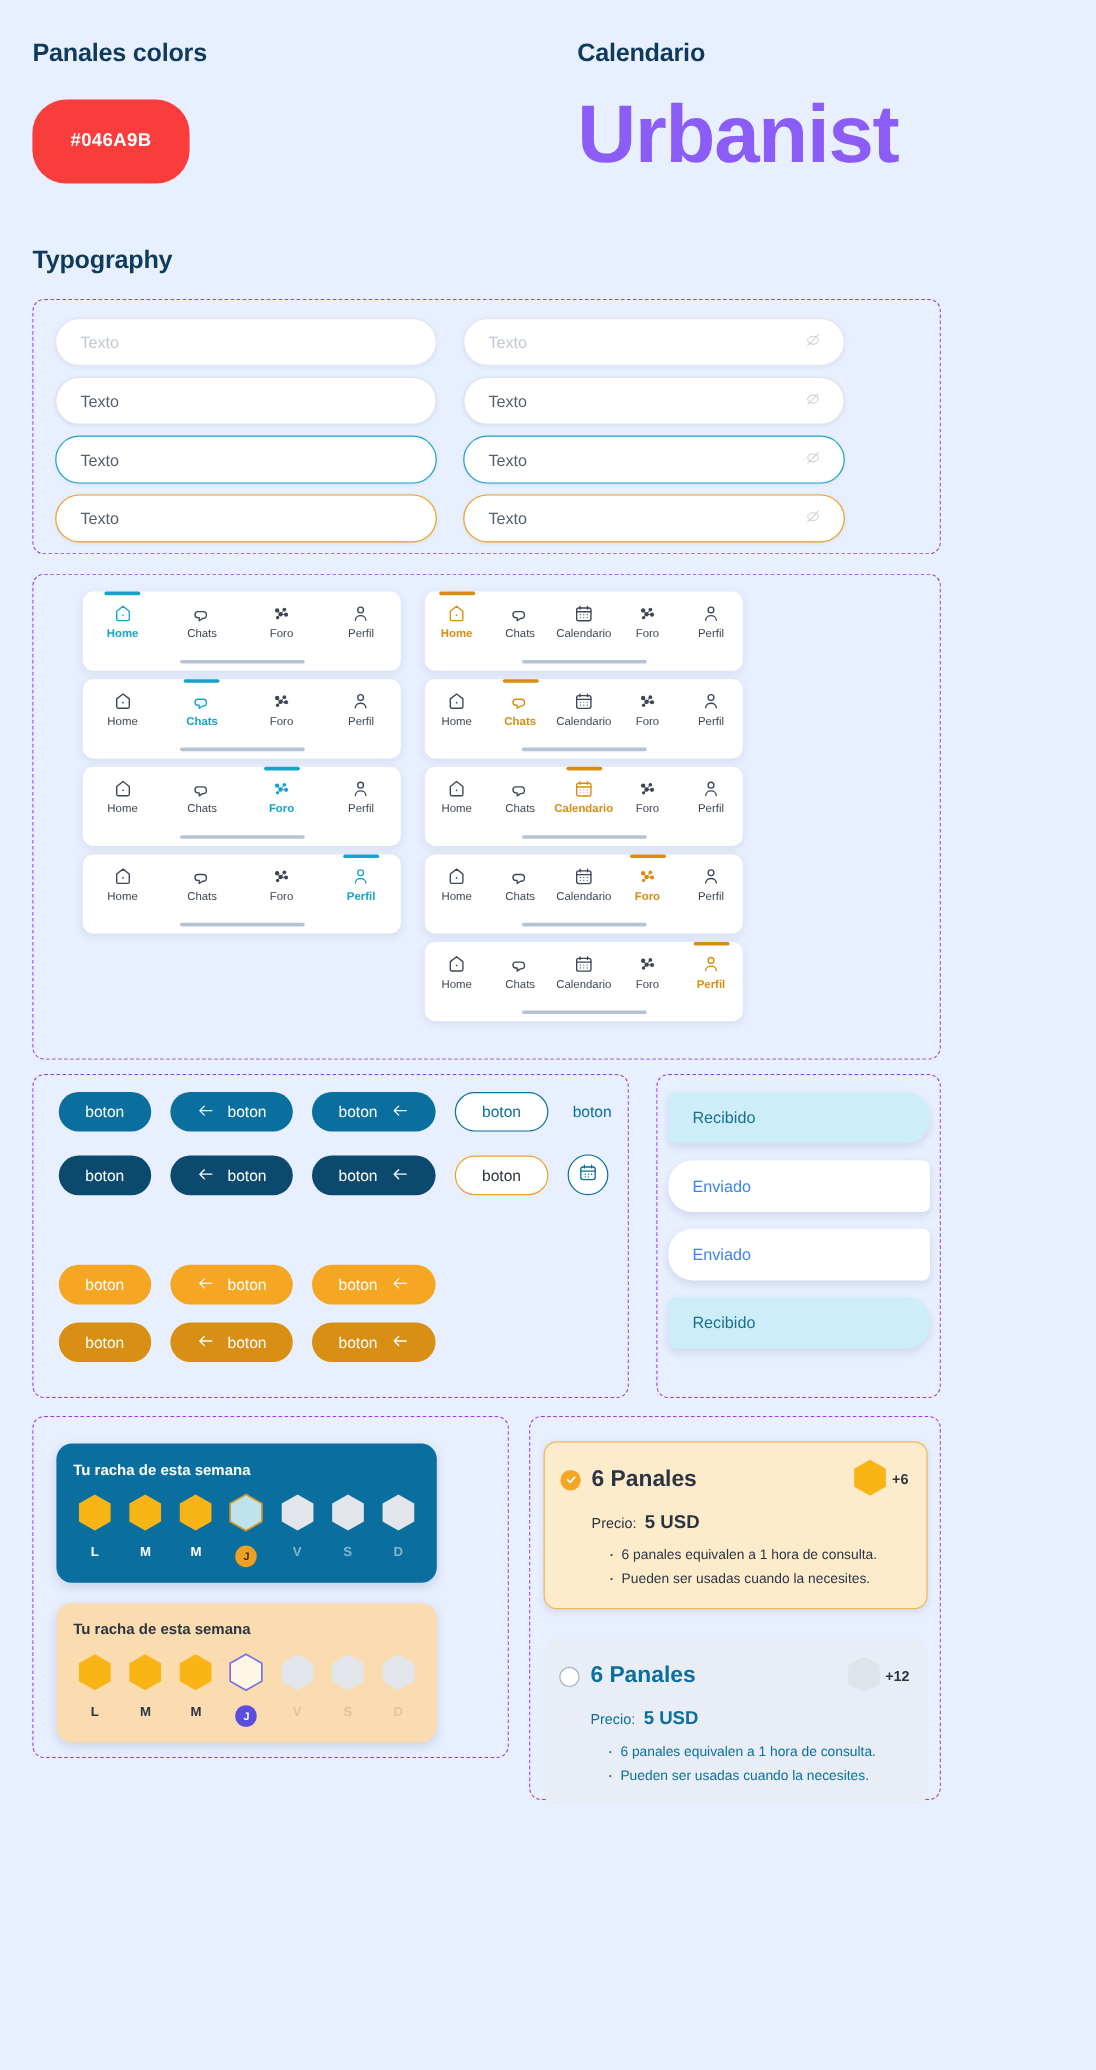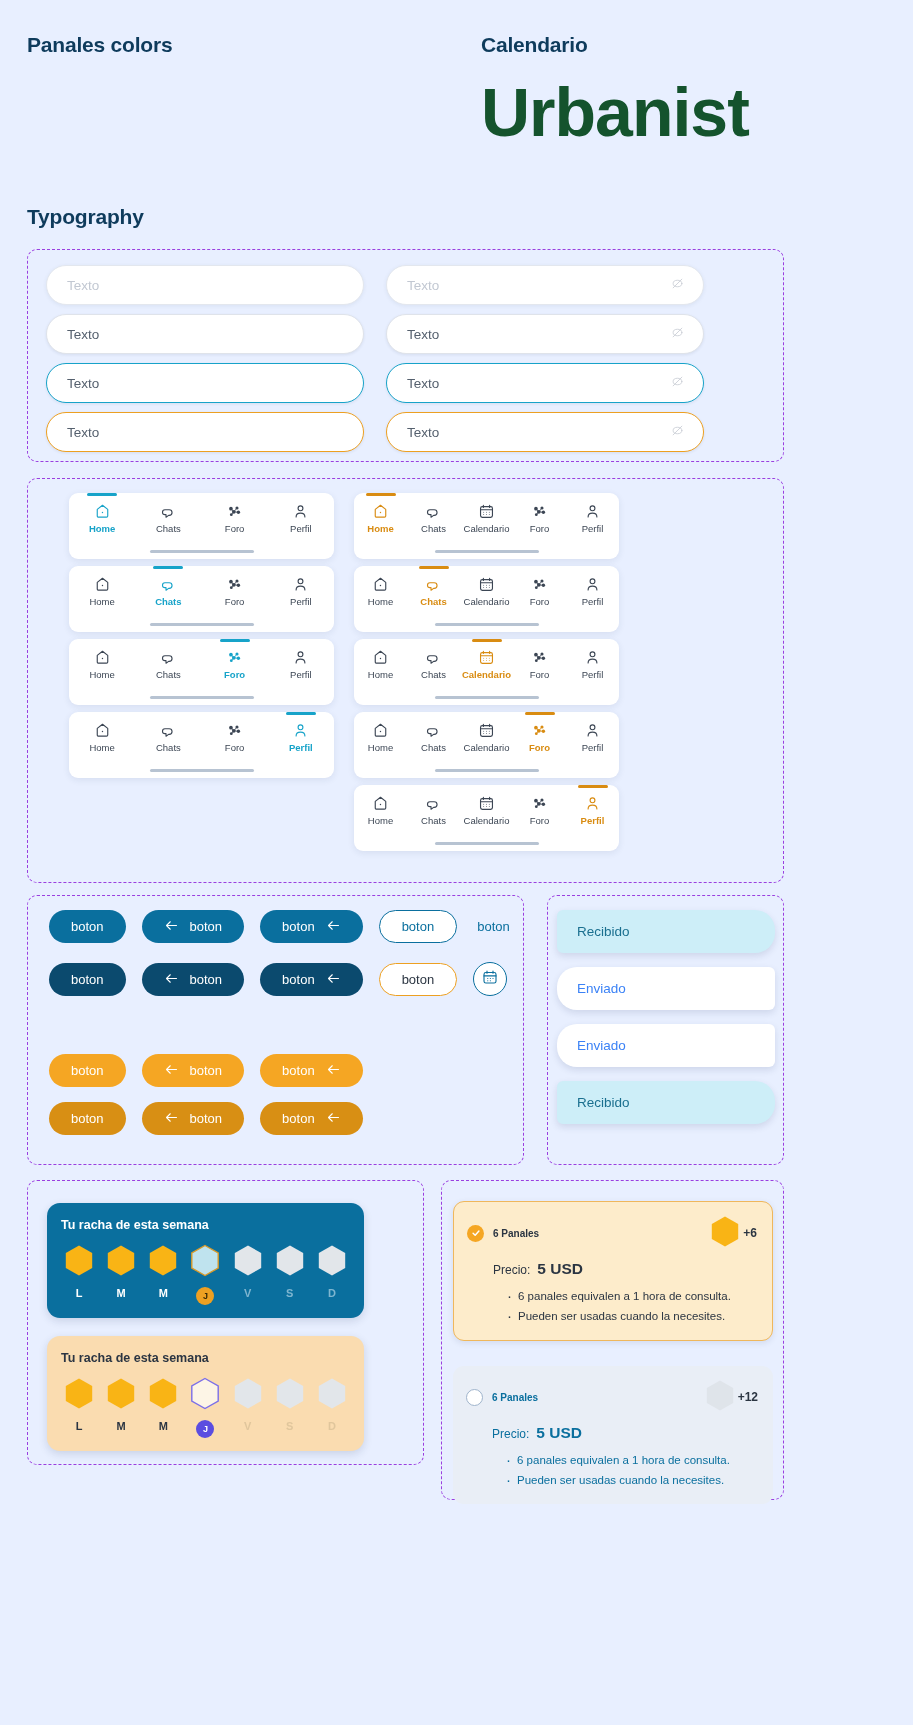--- a/index.html
+++ b/index.html
@@ -20,21 +20,21 @@
   .sem-title { position: absolute; left: 27px; top: 33px; }
   .typo-title { position: absolute; left: 481px; top: 33px; }
   .swatches { position: absolute; left: 27px; top: 83px; display: flex; gap: 14px; }
   .swatch {
     width: 131px; height: 70px; border-radius: 28px;
     display: flex; align-items: center; justify-content: center;
     color: #fff; font-size: 15.5px; font-weight: 600; letter-spacing: .3px;
   }
   .brandfont {
     position: absolute; left: 481px; top: 78px;
-    font-size: 68px; font-weight: 800; color: #14532d; letter-spacing: -1px;
+    font-size: 68px; font-weight: 800; color: #8b5cf6; letter-spacing: -1px;
     line-height: 1;
   }
 
   
   .comp-title { position: absolute; left: 27px; top: 205px; }
   .box-inputs { position: absolute; left: 27px; top: 249px; width: 757px; height: 213px; }
   .inputs-grid {
     position: absolute; left: 18px; top: 15px;
     display: grid; grid-template-columns: 318px 318px; gap: 9px 22px;
   }
@@ -141,21 +141,21 @@
   .pcard {
     position: absolute; left: 11px; width: 320px; border-radius: 11px;
     padding: 13px 15px 14px 13px;
   }
   .pcard.a { background: #fdeccb; border: 1.3px solid #efb75c; top: 20px; box-shadow: 0 2px 6px rgba(30,50,90,.10); }
   .pcard.b { background: #e9eef6; top: 185px; }
   .prow { display: flex; align-items: center; gap: 9px; }
   .radio { width: 17px; height: 17px; border-radius: 50%; flex: 0 0 auto; }
   .radio.on { background: #f5a623; display: flex; align-items: center; justify-content: center; }
   .radio.off{ background: #fff; border: 1.5px solid #9fb4cc; }
-  .ptitle { font-size: 10px; font-weight: 700; }
+  .ptitle { font-size: 19px; font-weight: 700; }
   .pcard.a .ptitle { color: #2b3542; }
   .pcard.b .ptitle { color: #0a6f9e; }
   .pbadge { margin-left: auto; display: flex; align-items: center; gap: 3px; font-size: 12px; font-weight: 600; }
   .pcard.a .pbadge { color: #2b3542; }
   .pcard.b .pbadge { color: #2b3542; }
   .pprice { display: flex; align-items: baseline; gap: 7px; margin: 9px 0 0 26px; }
   .pprice .lb { font-size: 12px; }
   .pprice .vl { font-size: 15.5px; font-weight: 700; }
   .pcard.a .pprice .lb, .pcard.a .pprice .vl { color: #2b3542; }
   .pcard.b .pprice .lb, .pcard.b .pprice .vl { color: #0a6f9e; }
@@ -165,20 +165,23 @@
   .pcard.a .pbul li { color: #2b3542; }
   .pcard.b .pbul li { color: #0a6f9e; }
 </style>
 </head>
 <body>
 
 <div class="hdr">
   <div class="section-title sem-title">Panales colors</div>
   <div class="section-title typo-title">Calendario</div>
   <div class="swatches" id="swatches">
+      <div class="swatch" style="background:#f93c3c">
+     <span>#046A9B</span>
+      </div>
     </div>
   <div class="brandfont">Urbanist</div>
 </div>
 
 <div class="section-title comp-title">Typography</div>
 <div class="dashed box-inputs">
   <div class="inputs-grid" id="inputs-grid">
       <div class="inp ghost">
      <span>Texto</span>
 

